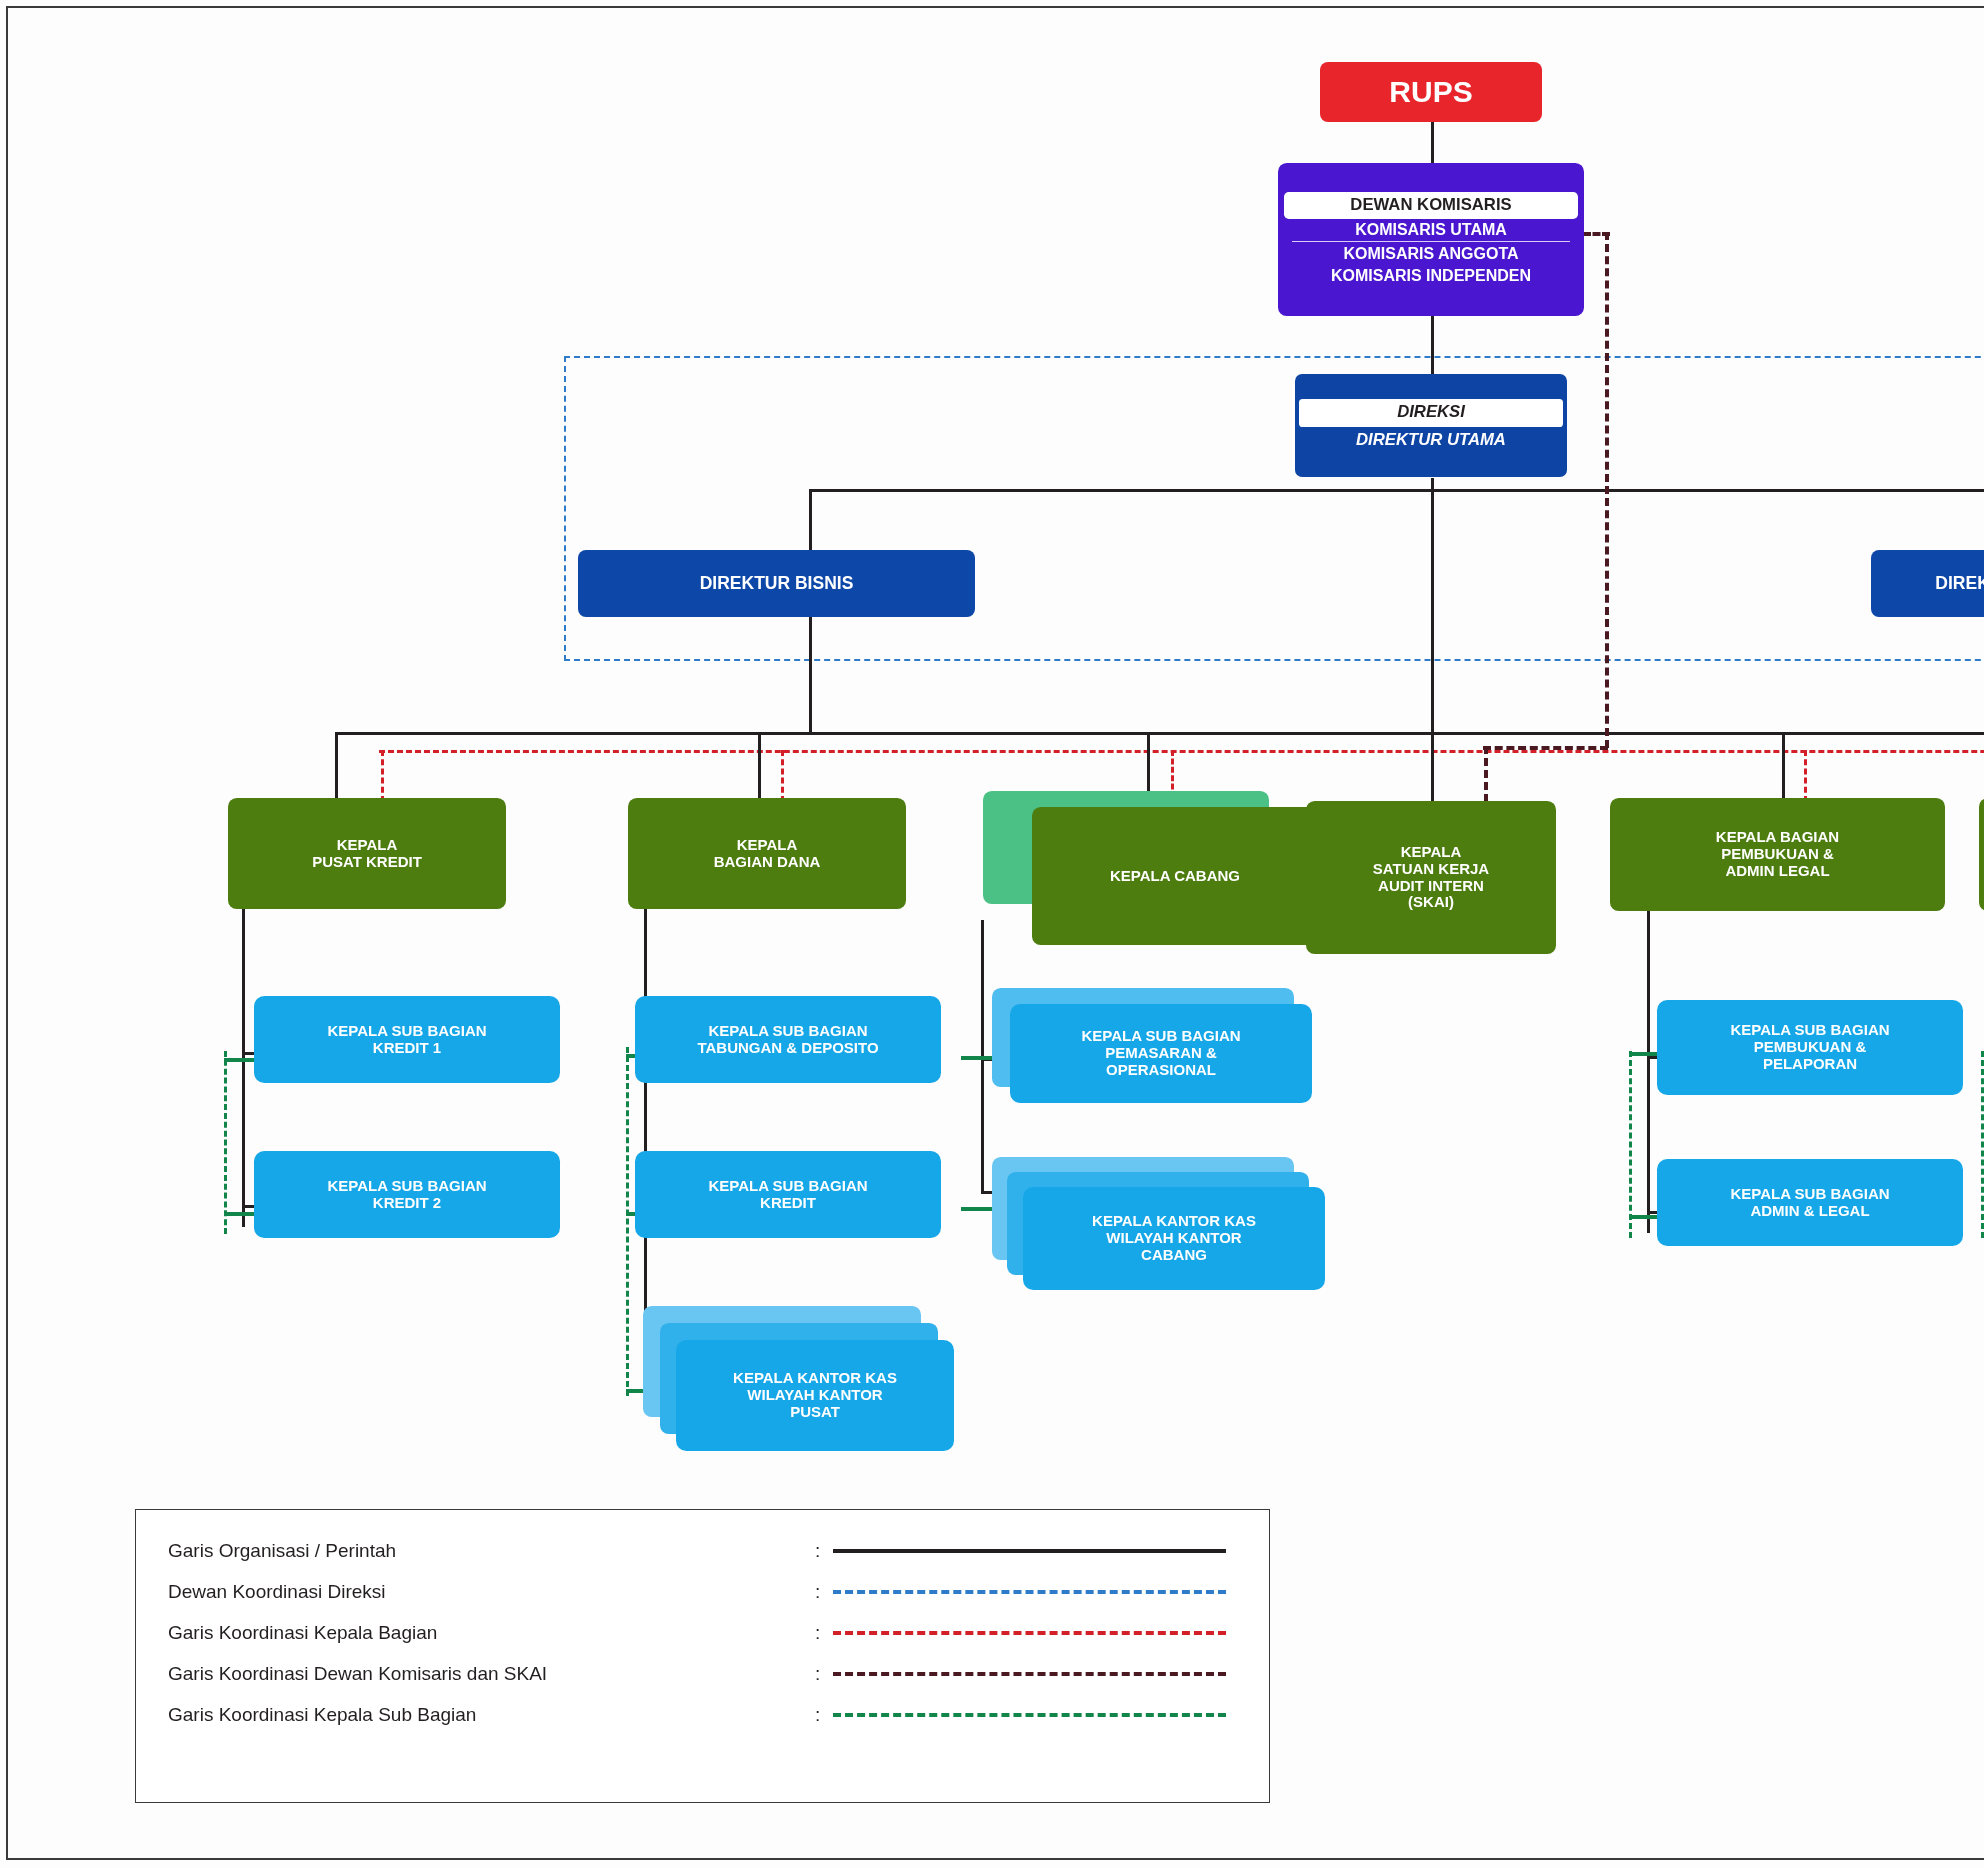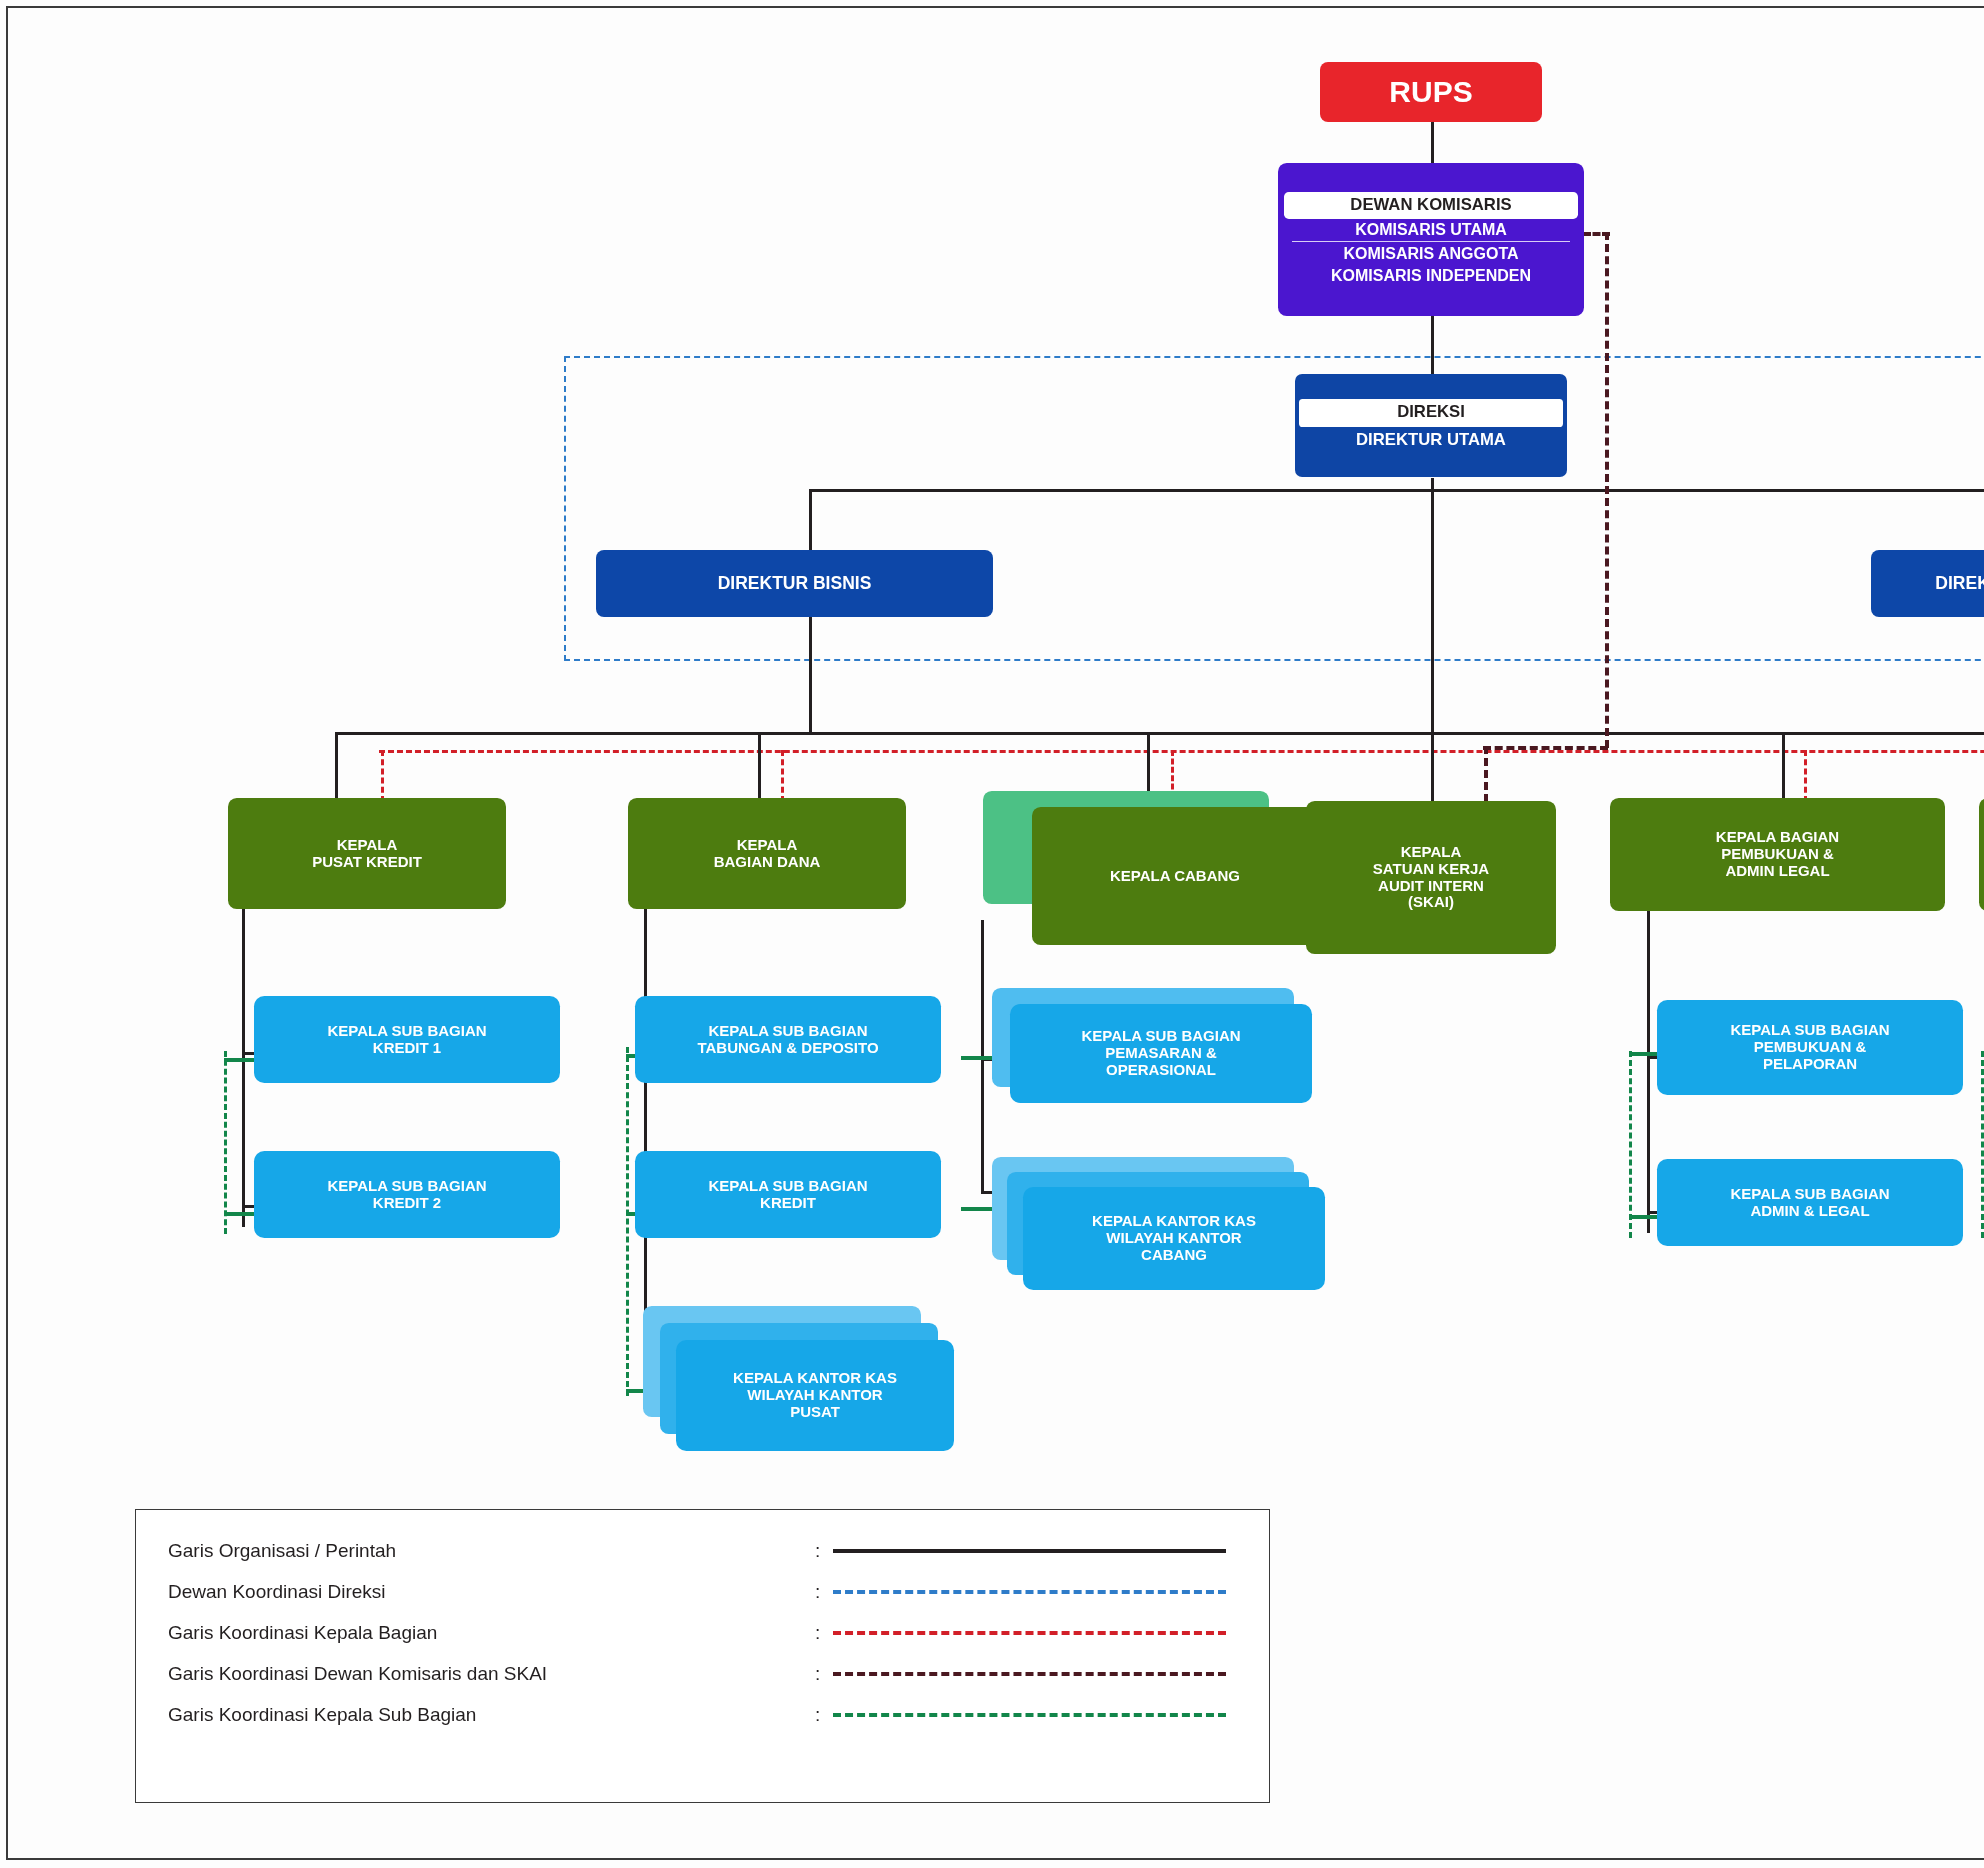--- a/index.html
+++ b/index.html
@@ -36,21 +36,21 @@
   
   .n-rups{background:#e8252b;font-size:30px;border-radius:8px;}
   .n-komisaris{background:#4b16cf;border-radius:8.7px;padding:4px 5.6px;gap:0;}
   .n-komisaris .capbox{
     background:#fff;color:#231f20;font-size:16.7px;border-radius:4.8px;
     width:100%;padding:3.6px 0 4.4px;box-sizing:border-box;font-weight:bold;
   }
   .n-komisaris .sub{font-size:16px;color:#fff;width:100%;padding:2.4px 0 1.6px;}
   .n-komisaris .sep{width:94%;height:1.2px;background:#d9cdf5;margin:0.4px 0;}
 
-  .n-direksi{background:#0e45a5;border-radius:7.1px;padding:3.2px 4px;}
+  .n-direksi{background:#0e45a5;border-radius:7.1px;padding:3.2px 4px;font-style:italic;}
   .n-direksi .capbox{
     background:#fff;color:#231f20;font-size:16.7px;border-radius:3.6px;
     width:100%;padding:4px 0 4.8px;box-sizing:border-box;font-weight:bold;
   }
   .n-direksi .sub{font-size:16.7px;color:#fff;width:100%;padding:4.4px 0 2.4px;}
 
   .n-dir{background:#0d47a8;font-size:17.5px;border-radius:8px;}
   .n-green{background:#4d7c0f;font-size:15px;border-radius:8.7px;}
   .n-blue{background:#16a7e8;font-size:15px;border-radius:10.3px;align-items:flex-end;}
 
@@ -142,21 +142,21 @@
     <div class="sep"></div>
     <div class="sub">KOMISARIS ANGGOTA</div>
     <div class="sub">KOMISARIS INDEPENDEN</div>
   </div>
 
   <div class="node n-direksi" style="left:1295px;top:374px;width:272px;height:103px;">
     <div class="capbox">DIREKSI</div>
     <div class="sub">DIREKTUR UTAMA</div>
   </div>
 
-  <div class="node n-dir" style="left:596px;top:550px;width:397px;height:67px;">
+  <div class="node n-dir" style="left:578px;top:550px;width:397px;height:67px;">
     <span class="ln">DIREKTUR BISNIS</span>
   </div>
 
   <div class="node n-dir" style="left:1871px;top:550px;width:408px;height:67px;">
     <span class="ln">DIREKTUR UMUM &amp; KEPATUHAN</span>
   </div>
 
   <div class="node n-green" style="left:228px;top:798px;width:278px;height:111px;">
     <span class="ln">KEPALA</span>
     <span class="ln">PUSAT KREDIT</span>

